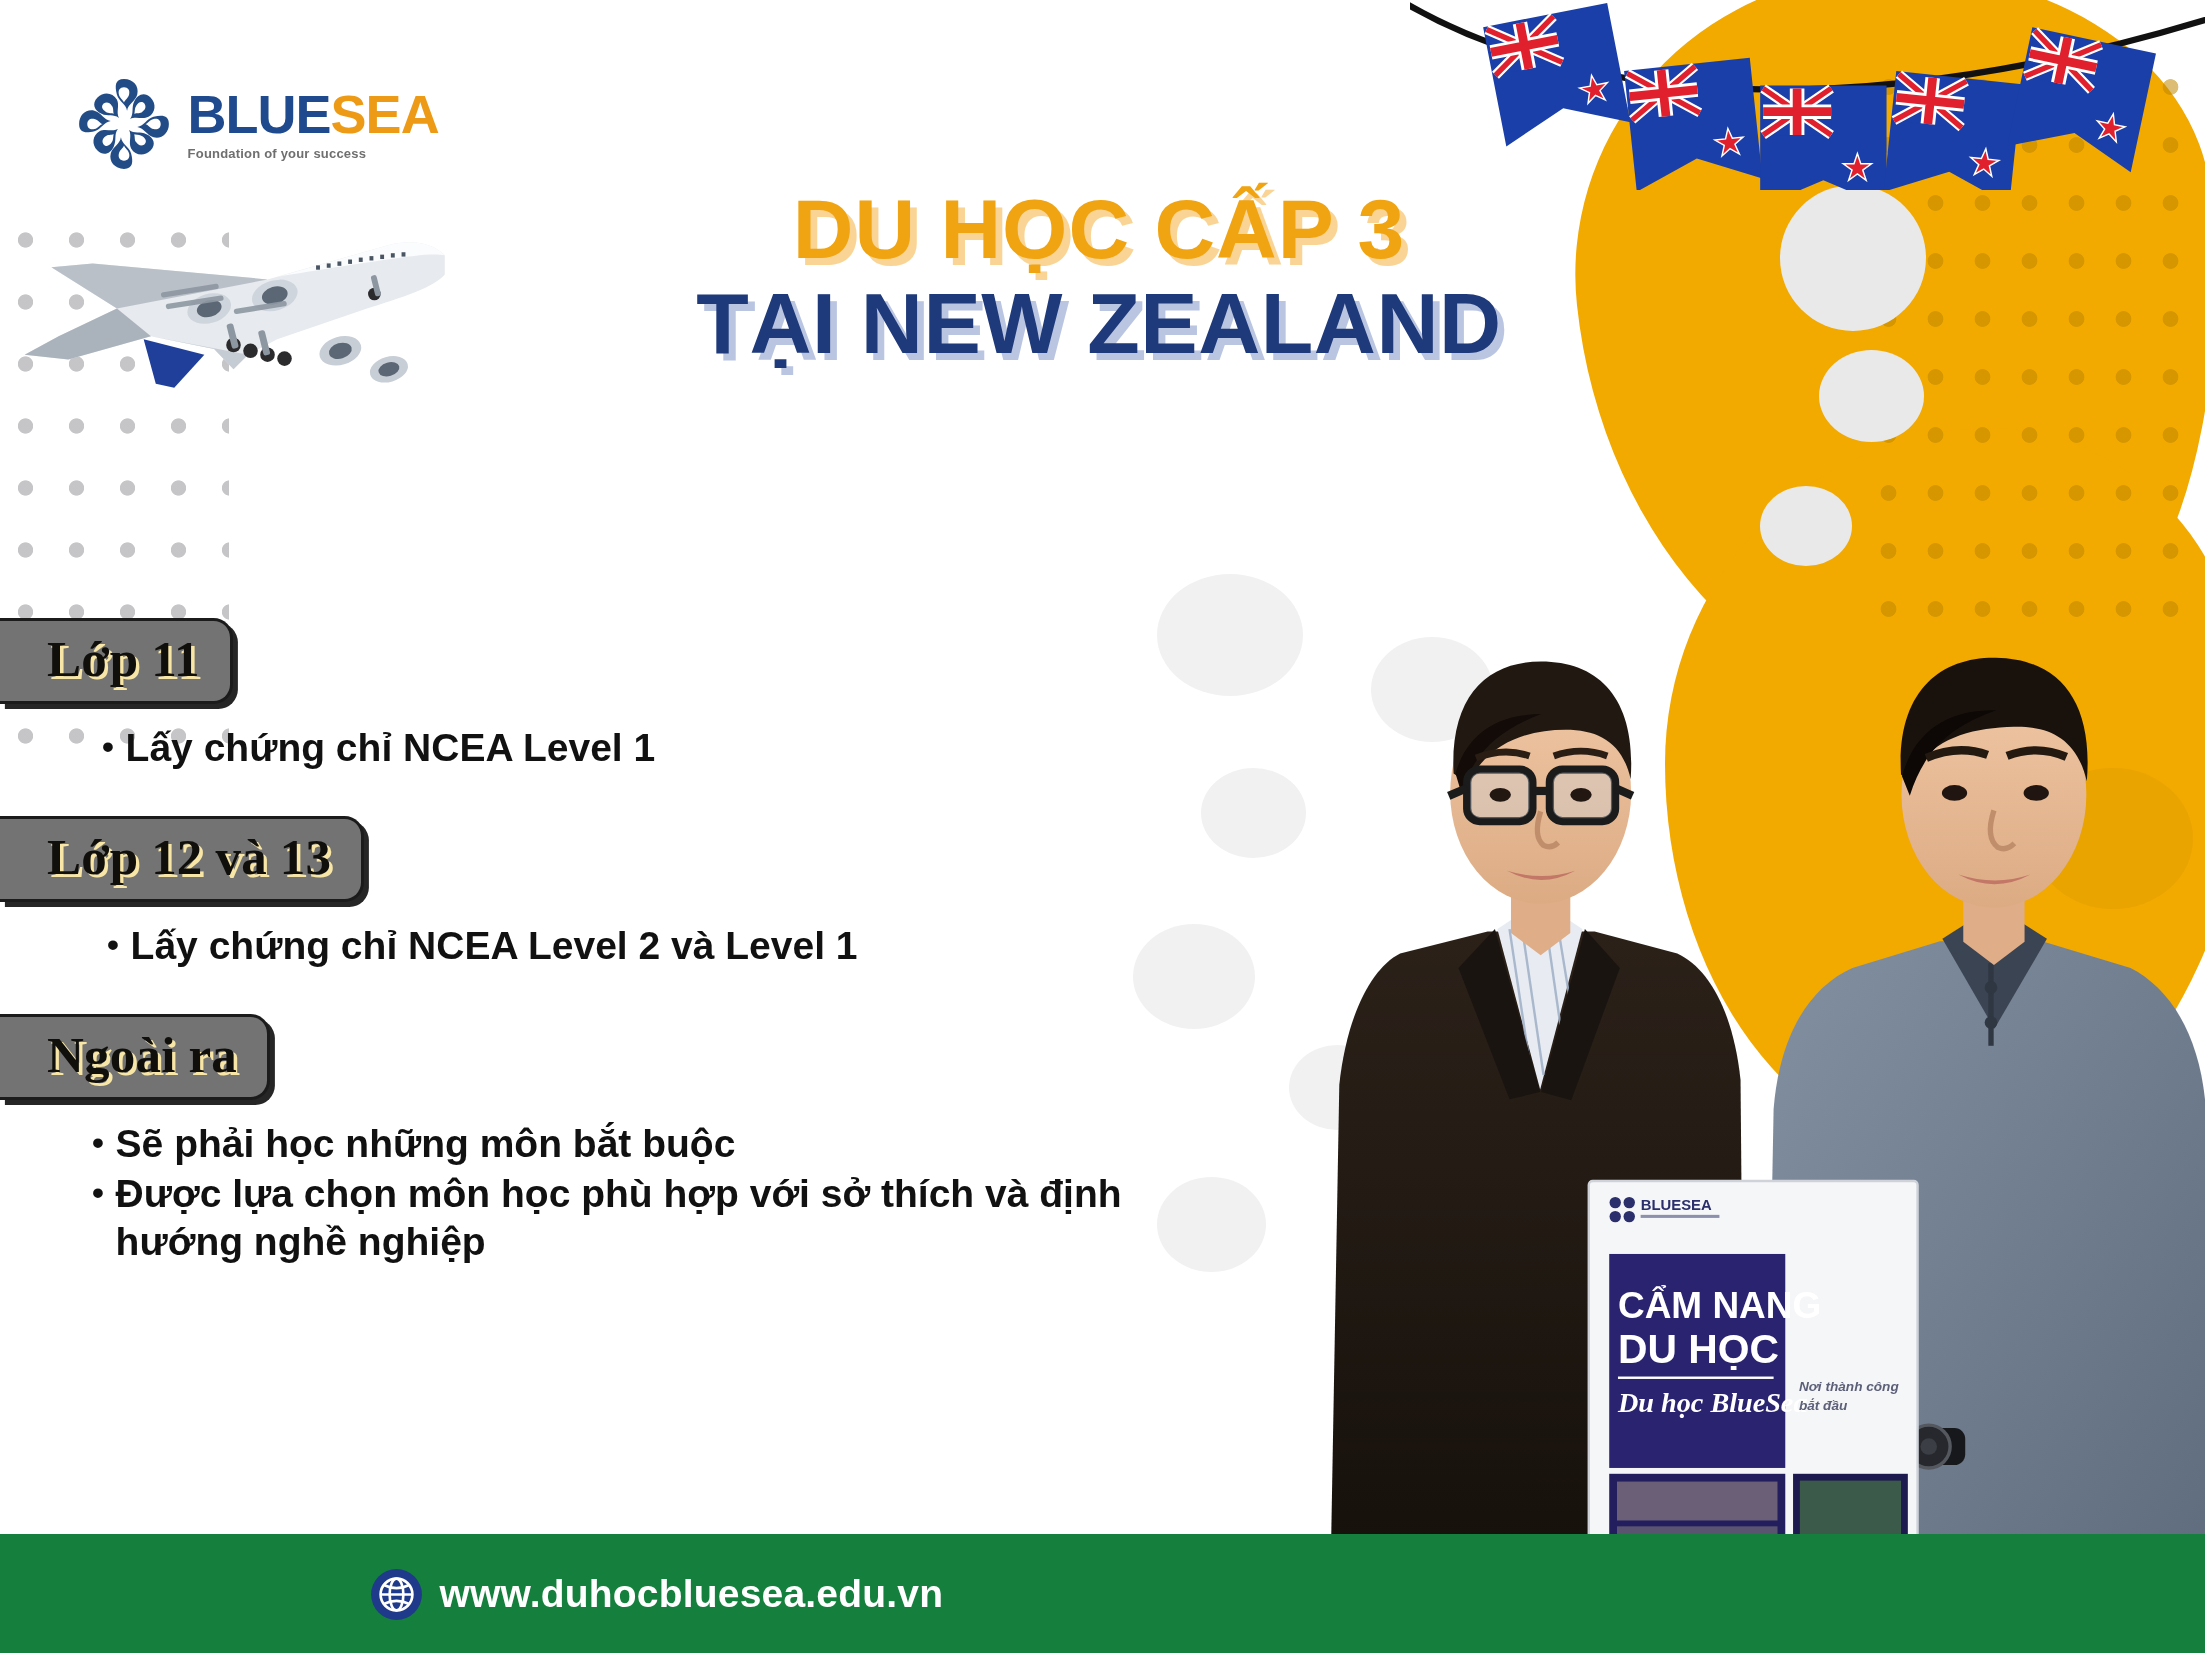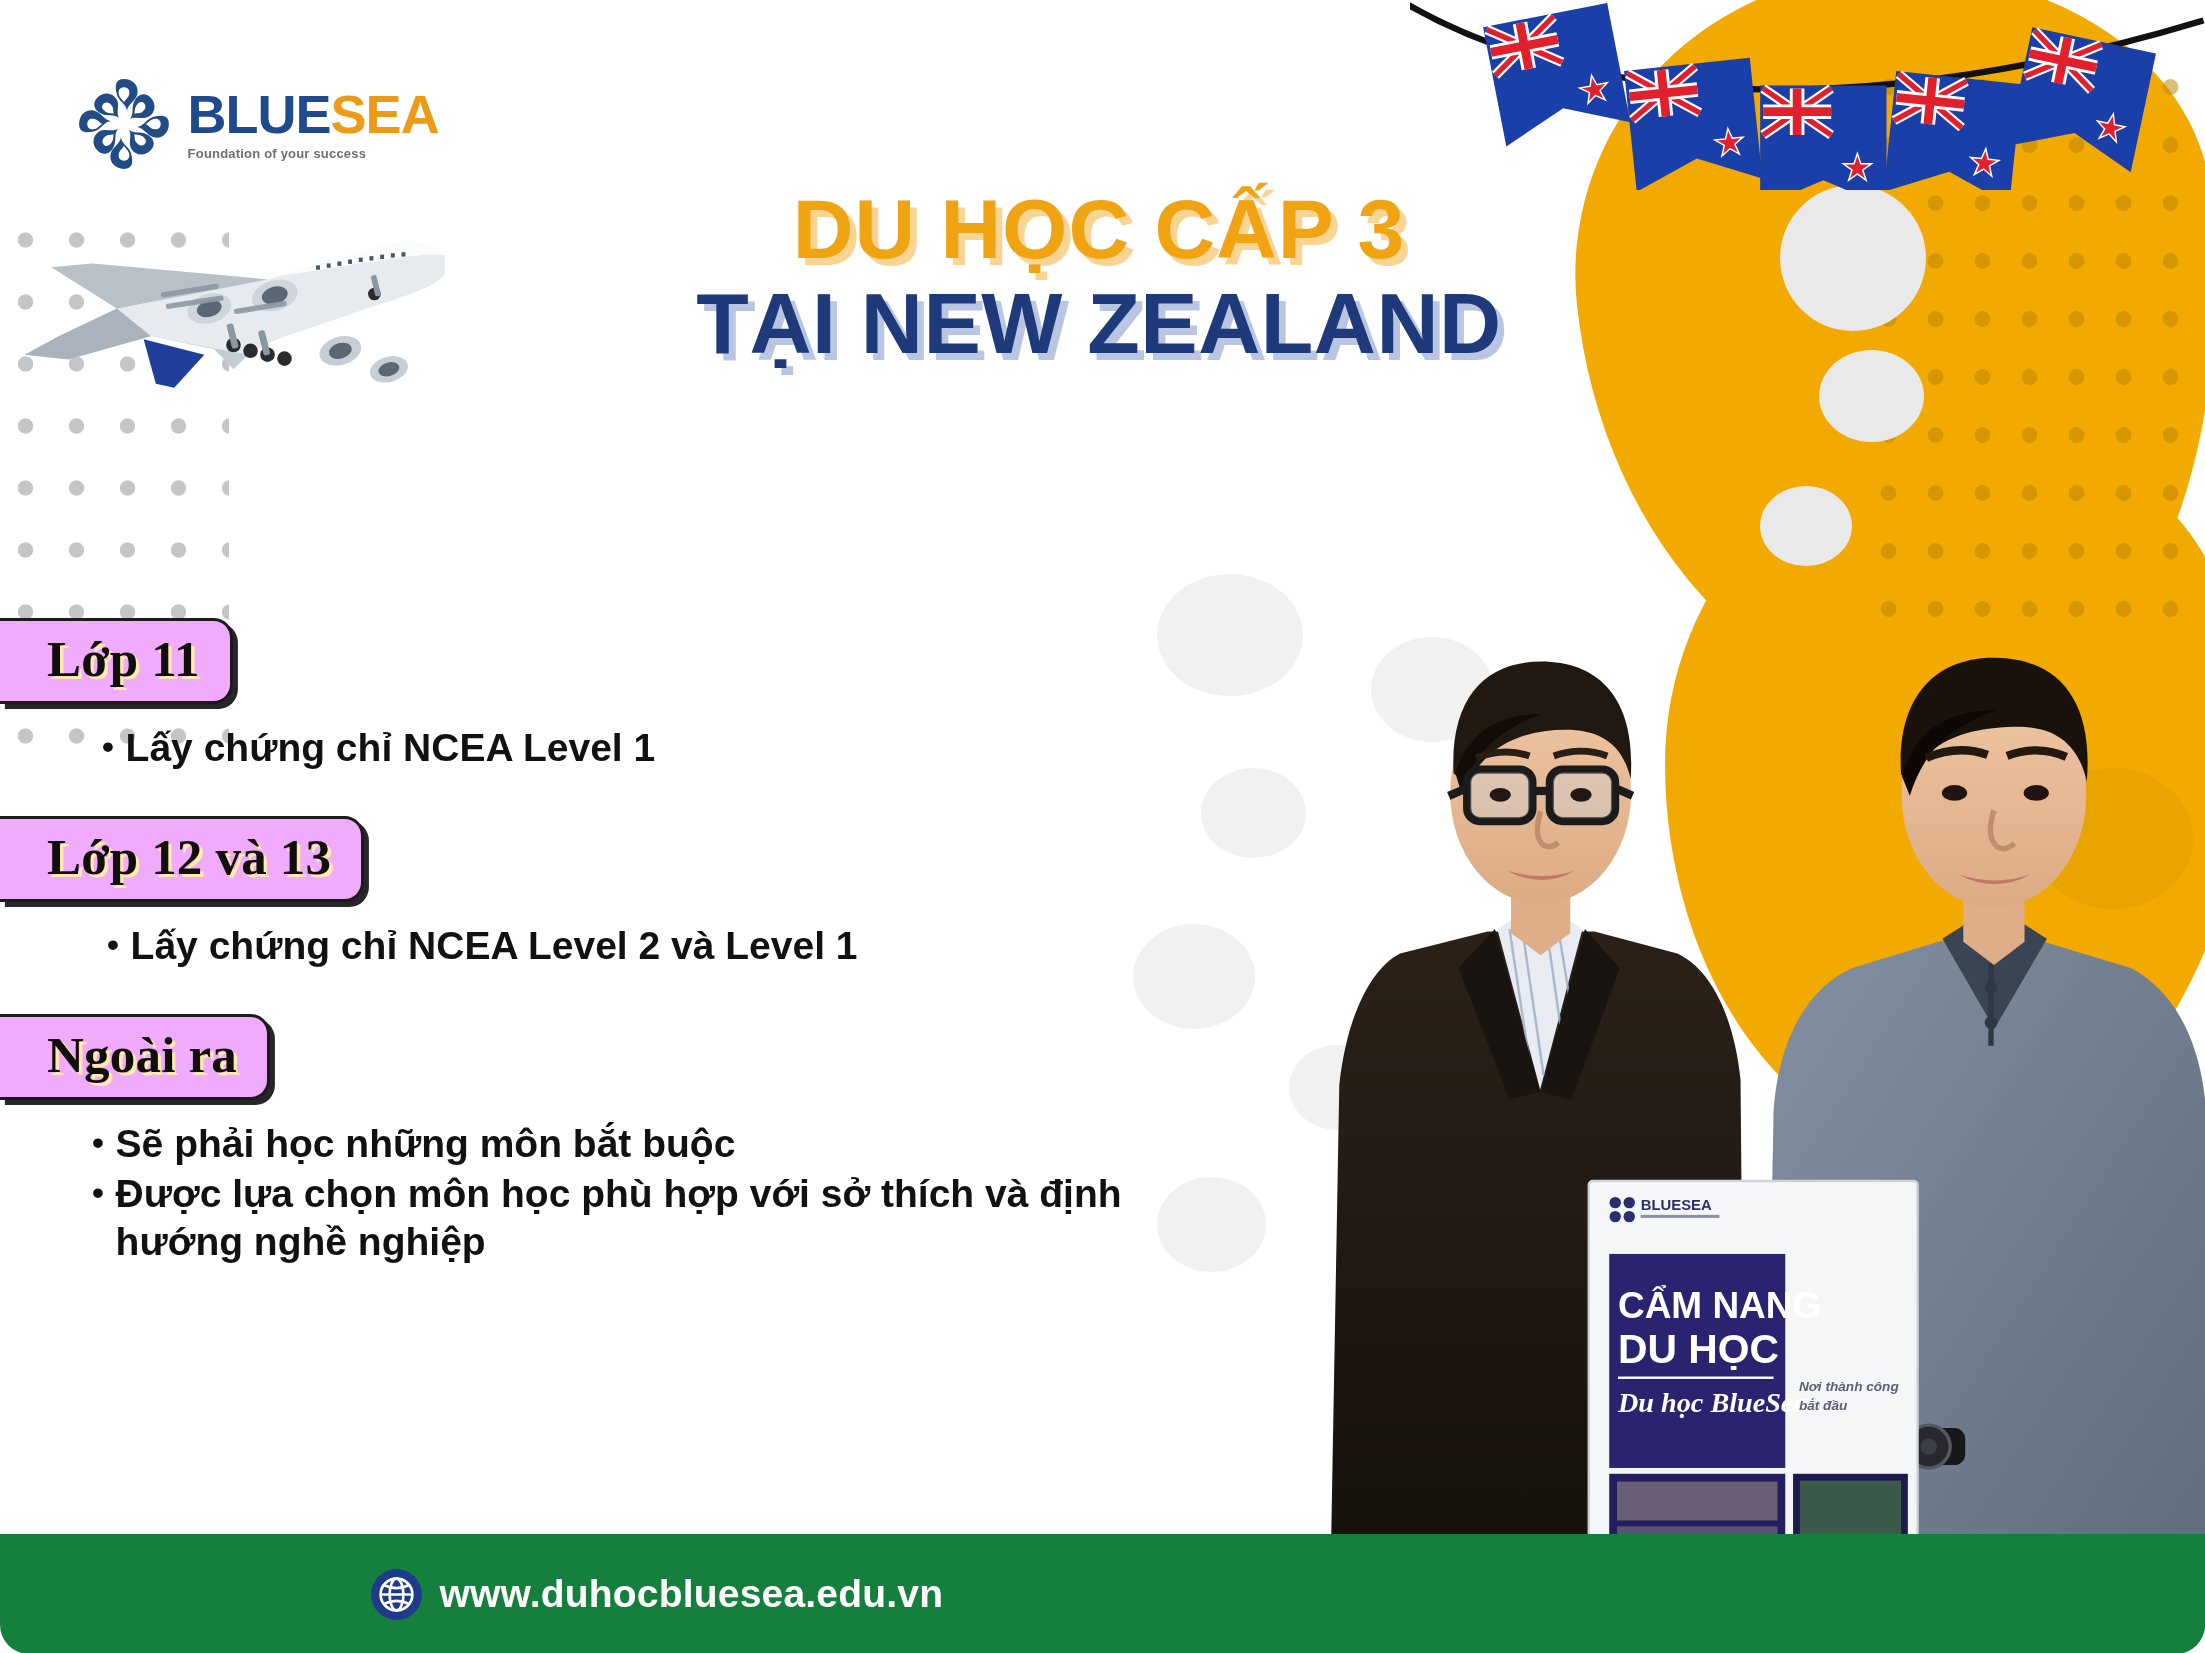--- a/index.html
+++ b/index.html
@@ -3,21 +3,21 @@
 <meta charset="utf-8">
 <style>
   html,body{margin:0;padding:0;}
   body{
     width:2205px;height:1654px;
     background:#ffffff;
     font-family:"Liberation Sans", sans-serif;
     overflow:hidden;
     position:relative;
   }
-  .stage{position:absolute;inset:0;overflow:hidden;border-radius:29px;}
+  .stage{position:absolute;inset:0;overflow:hidden;}
 
   
   .bg-layer{position:absolute;inset:0;z-index:0;pointer-events:none;}
   .blob-yellow{
     position:absolute;
     right:-19.5px;top:-29px;
     width:642px;height:749px;
     background:#F2A900;
     border-radius:48% 52% 44% 56% / 40% 34% 66% 60%;
     transform:rotate(-6deg);
@@ -62,21 +62,21 @@
   .title-block{position:absolute;left:467px;top:187px;width:1264px;z-index:8;text-align:center;}
   .tline{font-weight:800;line-height:1.02;white-space:nowrap;}
   .tline1{font-size:84px;color:#F0A411;text-shadow:6.8px 6.8px 0 rgba(247,196,108,.72);letter-spacing:1px;}
   .tline2{font-size:89px;color:#FF0000;text-shadow:6.8px 6.8px 0 rgba(255,120,120,.55);letter-spacing:0.5px;margin-top:5.8px;}
   .tline3{font-size:86px;color:#1F3A7A;text-shadow:6.8px 6.8px 0 rgba(130,150,200,.55);letter-spacing:0.5px;margin-top:7.8px;}
 
   
   .content{position:absolute;left:0;top:618px;width:1245px;z-index:9;}
   .badge{
     display:inline-block;
-    background:#f0abfc;
+    background:#737373;
     border:3.4px solid #1b1b1b;
     border-left:none;
     border-radius:0 19.5px 19.5px 0;
     padding:12.6px 30px 16.5px 47px;
     box-shadow:4.9px 4.9px 0 rgba(0,0,0,.85);
   }
   .badge-txt{
     font-family:"Liberation Serif", serif;
     font-weight:700;font-size:51px;color:#100f0c;line-height:1;
     text-shadow:3.4px 3.4px 0 rgba(255,236,170,.95);

